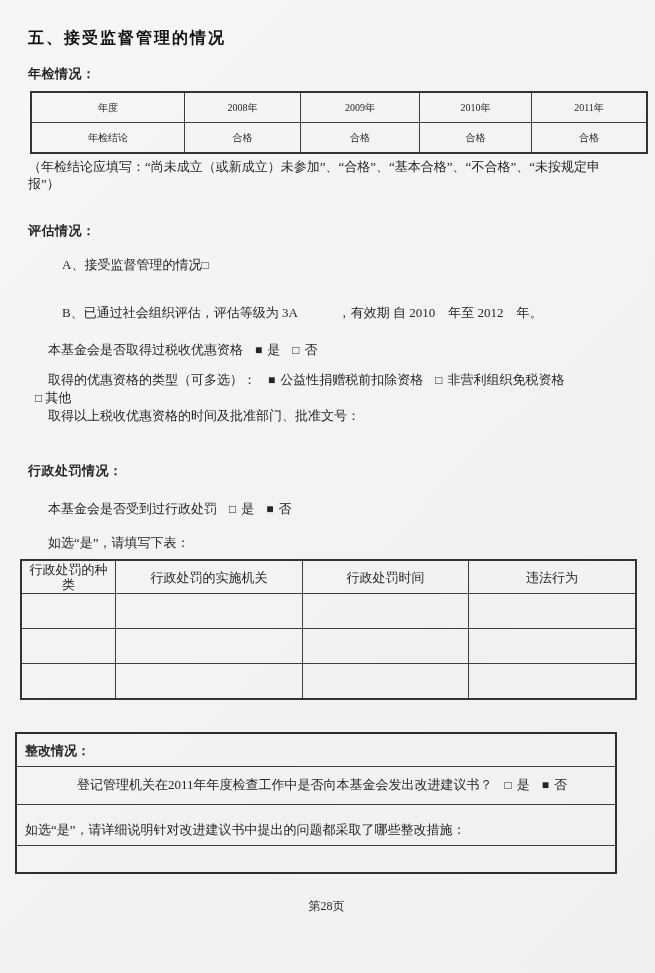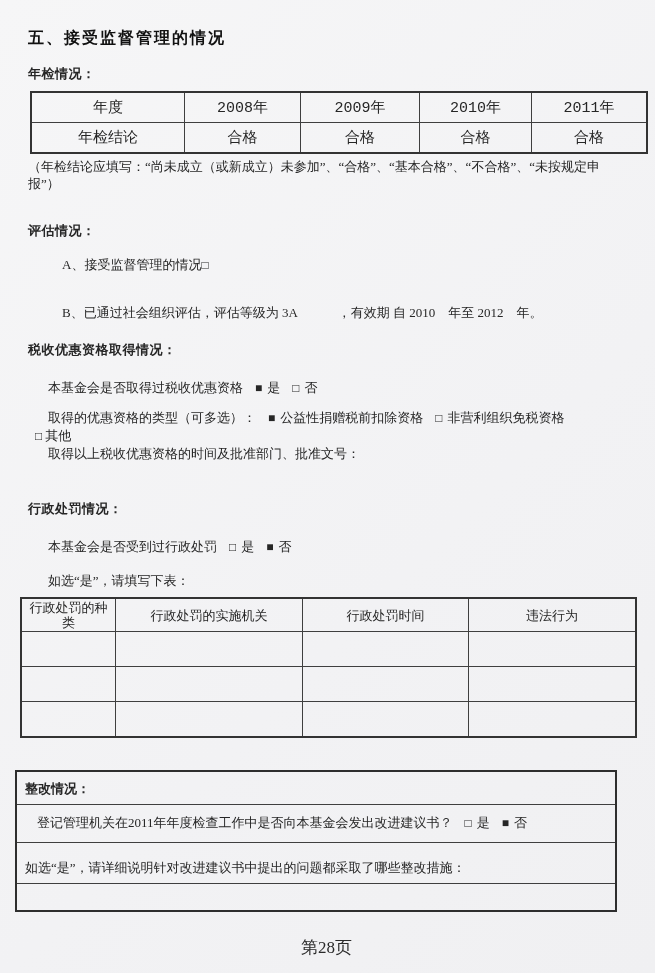--- a/index.html
+++ b/index.html
@@ -21,46 +21,46 @@
   .ind7 { margin-left:7px; }
   .ind20 { margin-left:20px; }
   .ind34 { margin-left:34px; }
   .neg20 { margin-left:-20px; }
   .mt4{margin-top:4px}.mt12{margin-top:12px}
   .mt16{margin-top:16px}.mt18{margin-top:30px}.mt20{margin-top:20px}.mt38{margin-top:38px}
 
   table { border-collapse:collapse; table-layout:fixed; }
   .tbl1 { width:590px; margin:8px 0 0 2px; border:2px solid #333; }
   .tbl1 td { border:1px solid #3f3f3f; height:29px; text-align:center;
-             font-size:15px; padding:0 2px;font-family:Liberation Mono, monospace; }
+             font-size:10px; padding:0 2px; }
   .tbl1 td:nth-child(1){width:148px}
   .tbl1 td:nth-child(2){width:111px}
   .tbl1 td:nth-child(3){width:114px}
   .tbl1 td:nth-child(4){width:107px}
   .tbl1 td:nth-child(5){width:110px}
 
   .tbl2 { width:594px; margin:8px 0 0 -8px; border:2px solid #333; }
   .tbl2 th { border:1px solid #3f3f3f; font-weight:normal; font-size:13px;
              line-height:15px; height:30px; padding:1px 2px; text-align:center; }
   .tbl2 td { border:1px solid #3f3f3f; height:32px; }
   .tbl2 th:nth-child(1){width:89px}
   .tbl2 th:nth-child(2){width:182px}
   .tbl2 th:nth-child(3){width:161px}
   .tbl2 th:nth-child(4){width:162px}
 
   .rect-box { width:598px; margin:32px 0 0 -13px; border:2px solid #2e2e2e; }
   .rect-row { border-top:1px solid #3f3f3f; font-size:13px; line-height:17px;
               padding:7px 8px; }
   .rect-row:first-child { border-top:none; }
   .rect-row.r1 { font-weight:bold; padding:8px 8px 7px 8px; }
-  .rect-row.r2 { padding:9px 8px 10px 20px; }
+  .rect-row.r2 { padding:9px 8px 10px 20px;text-align:center; }
   .rect-row.r3 { padding:16px 8px 7px 8px; }
   .rect-row.r4 { height:26px; padding:0; }
 
-  .footer { text-align:center; font-size:17px; margin-top:24px; color:#2a2a2a; }
+  .footer { text-align:center; font-size:12px; margin-top:24px; color:#2a2a2a; }
 </style>
 </head>
 <body>
 
 <div class="page">
 
   <div class="title">五、接受监督管理的情况</div>
 
   <div class="sec-heading mt16">年检情况：</div>
 
@@ -88,21 +88,20 @@
   <div class="sec-heading mt18">评估情况：</div>
 
   <div class="line mt16 ind34">
     <span>A、接受监督管理的情况</span><span class="cb cbA">□</span>
   </div>
 
   <div class="line mt18 ind34">
     <span>B、已通过社会组织评估，评估等级为 3A</span><span class="pre ml40">，有效期 自 2010    年至 2012    年。</span>
   </div>
 
-  <div class="sec-heading mt20">税收优惠资格取得情况：</div>
 
   <div class="line mt20 ind20">
     <span>本基金会是否取得过税收优惠资格</span><span class="cb">■</span><span>是</span><span class="cb">□</span><span>否</span>
   </div>
 
   <div class="line mt12 ind20">
     <span>取得的优惠资格的类型（可多选）：</span><span class="cb">■</span><span>公益性捐赠税前扣除资格</span><span class="cb">□</span><span>非营利组织免税资格</span>
   </div>
 
   <div class="line ind7">

